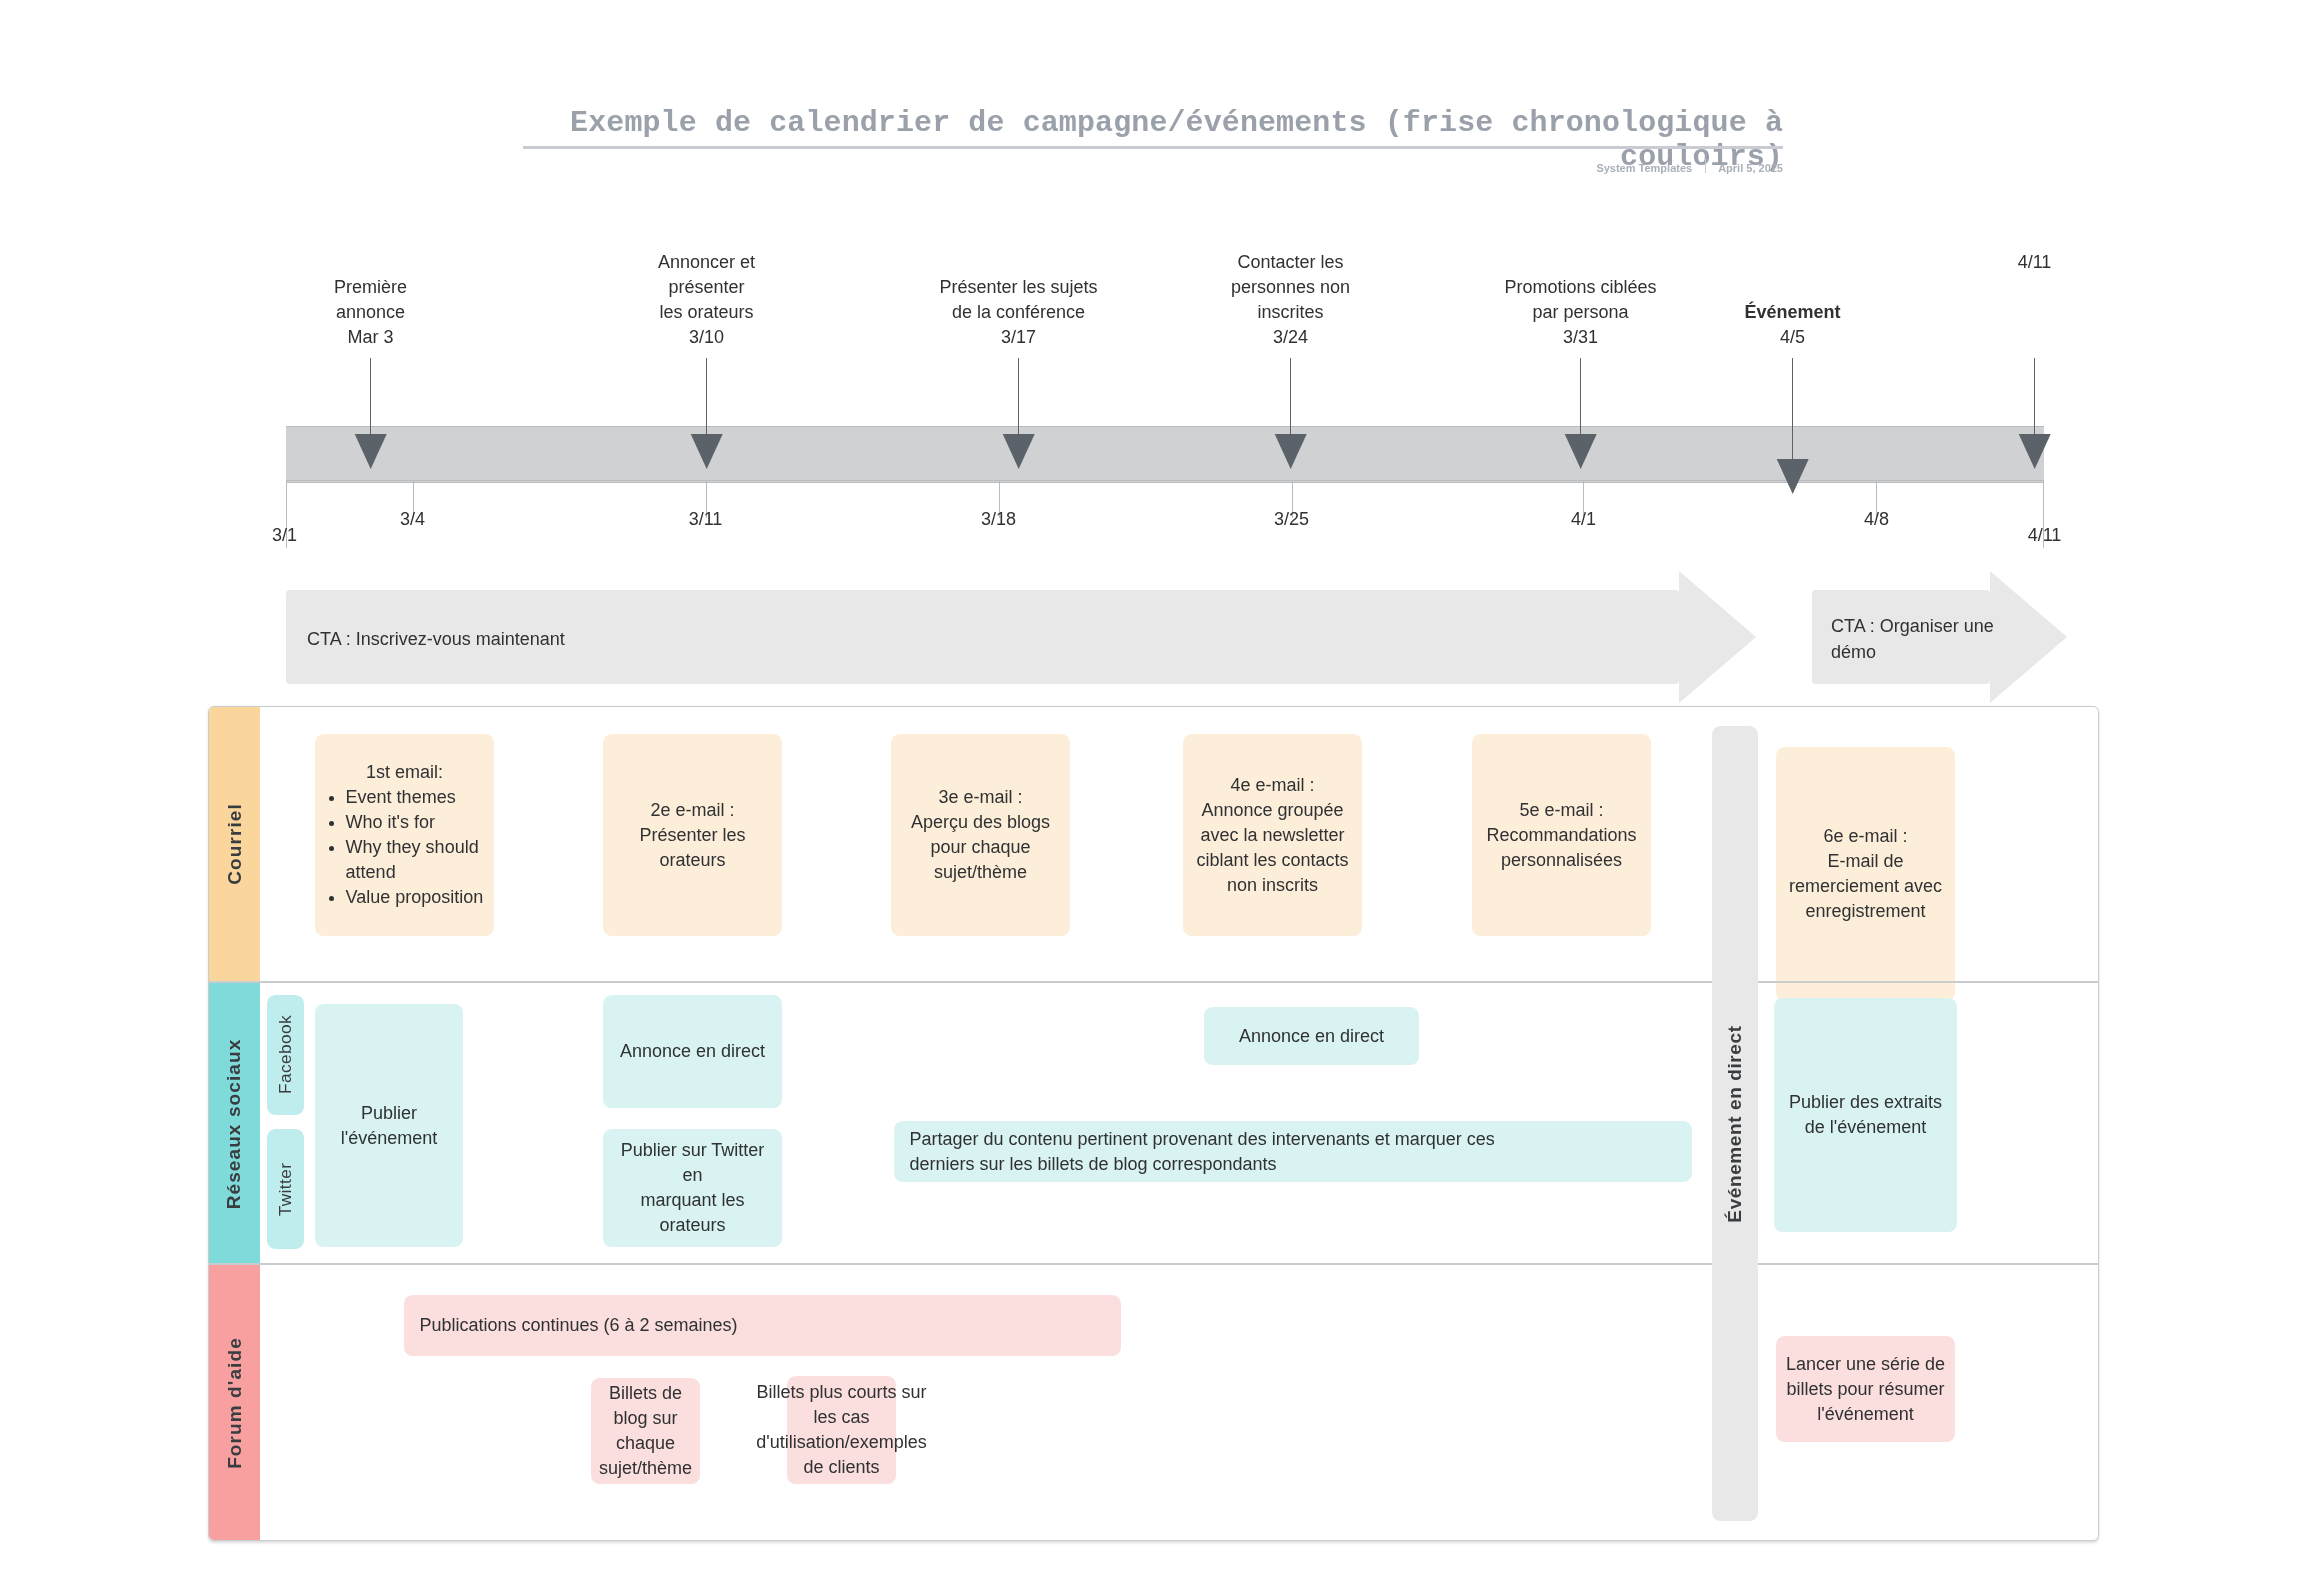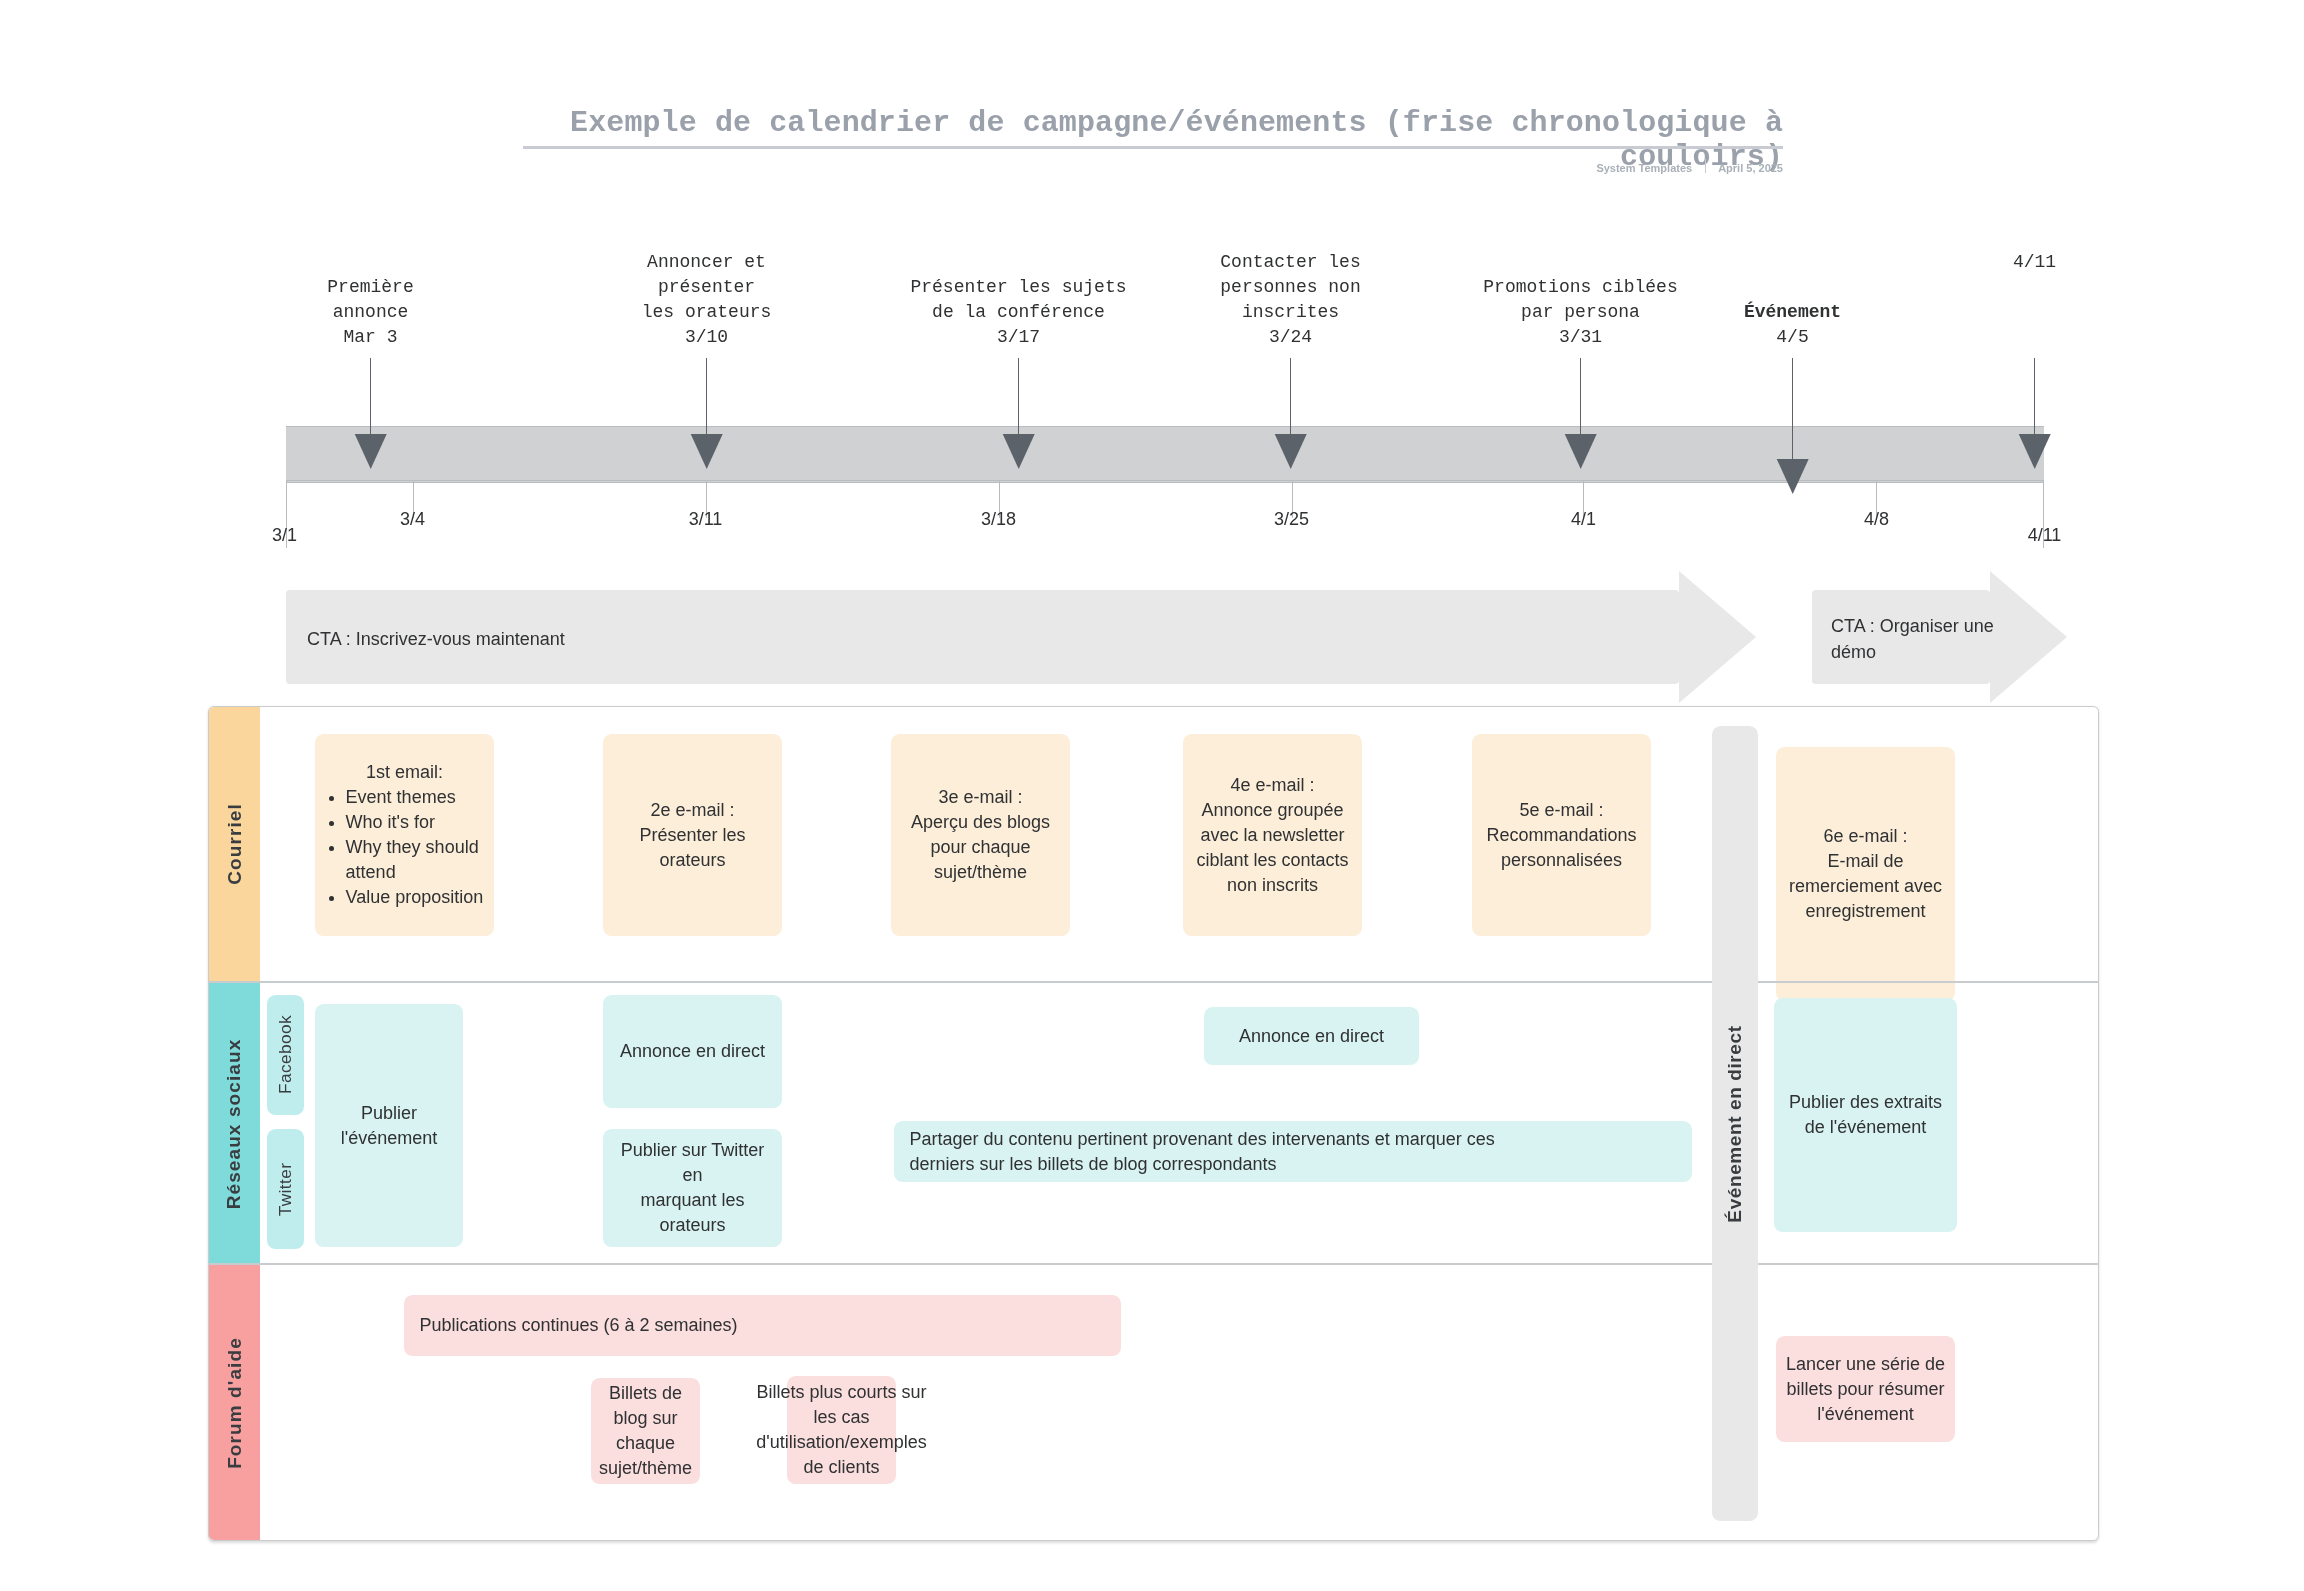--- a/index.html
+++ b/index.html
@@ -29,21 +29,21 @@
     vertical-align:-1.9px;margin:0 12.5px;}
 
   
   #timeline{position:absolute;left:0;top:0;width:2305px;height:576px;}
   .tl-bar{
     position:absolute;left:286px;top:426px;width:1758px;height:55px;
     background:#cfd1d3;border-top:1px solid #b9bcbe;border-bottom:1px solid #b9bcbe;
   }
   .tl-axis{position:absolute;left:286px;top:480px;width:1758px;height:1px;background:#b9bcbe;}
 
-  .milestone{position:absolute;width:231px;text-align:center;font-family:Liberation Mono, monospace;}
+  .milestone{position:absolute;width:231px;text-align:center;}
   .milestone .m-label{font-size:18px;line-height:25px;color:#2f3133;}
   .milestone .m-date{font-size:18px;line-height:25px;color:#2f3133;}
   .milestone.bold .m-label{font-weight:bold;}
   .milestone .m-stem{
     position:absolute;left:50%;width:1.9px;background:#5c6269;transform:translateX(-1px);
   }
   .milestone .m-head{
     position:absolute;left:50%;width:0;height:0;transform:translateX(-16.3px);
     border-left:16.3px solid transparent;border-right:16.3px solid transparent;
     border-top:35px solid #5c6269;

